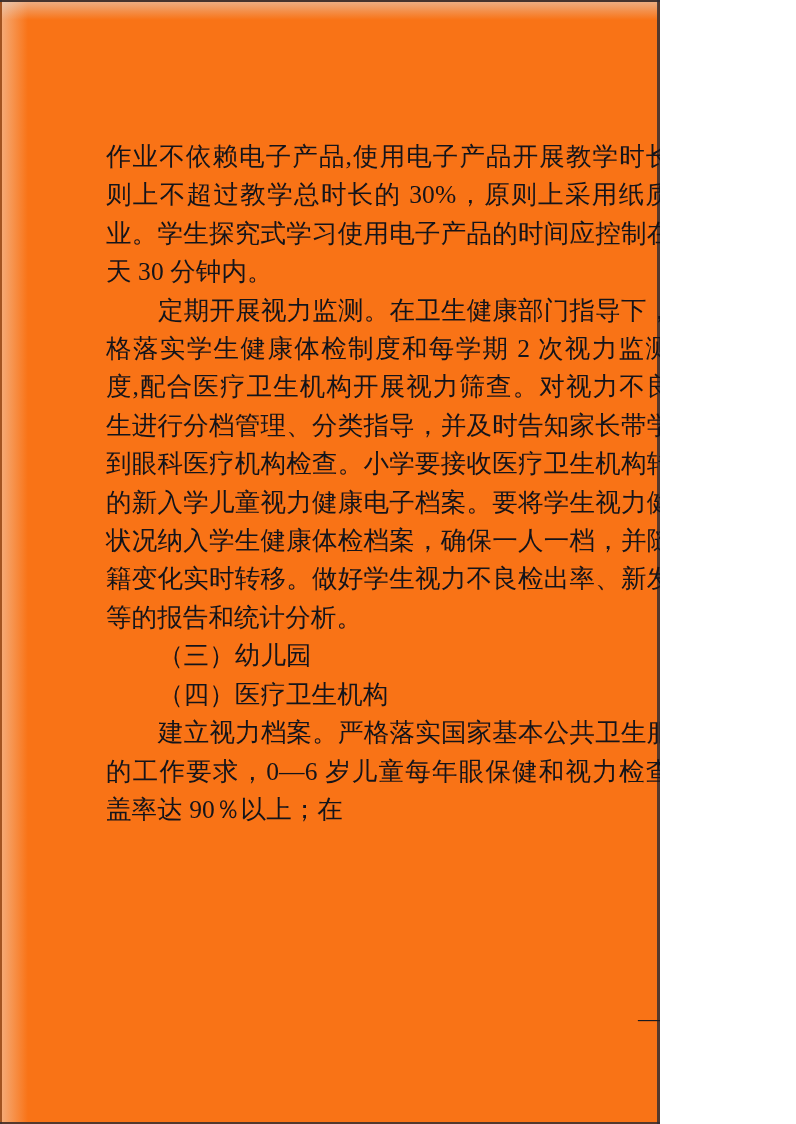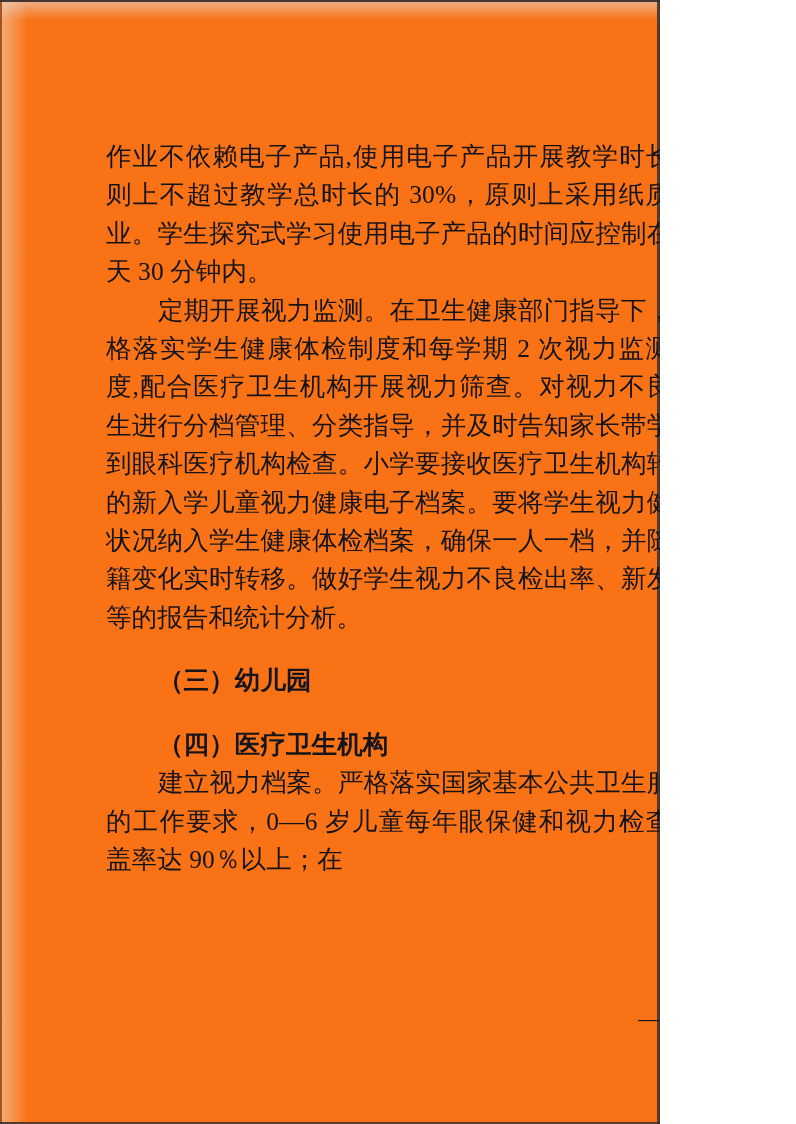--- a/index.html
+++ b/index.html
@@ -71,22 +71,21 @@
   .para.indent,
   .heading {
     text-indent: 52px;
   }
 
   
   .para { text-align-last: left; }
 
   .heading {
     text-align: left;
-    font-weight: 700;
-    margin-top: 25px;
+    font-weight: 400;
   }
 
   
   .page-number {
     position: absolute;
     left: 0;
     top: 1006px;
     width: 722px;
     text-align: right;
     font-family: "Liberation Serif", "DejaVu Serif", serif;

